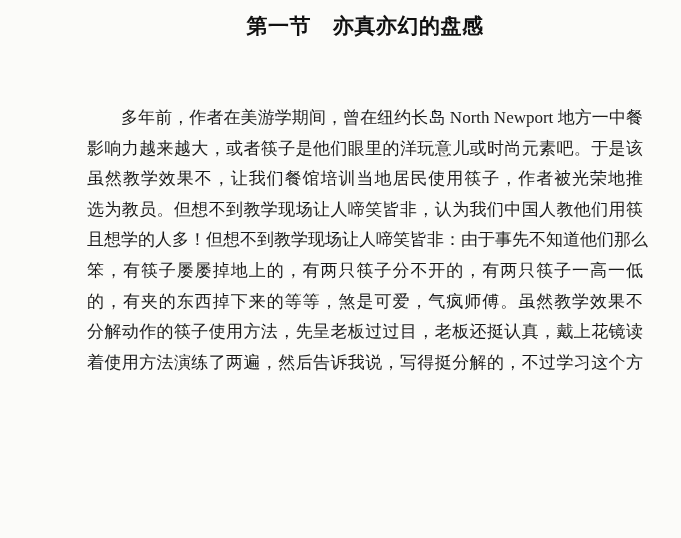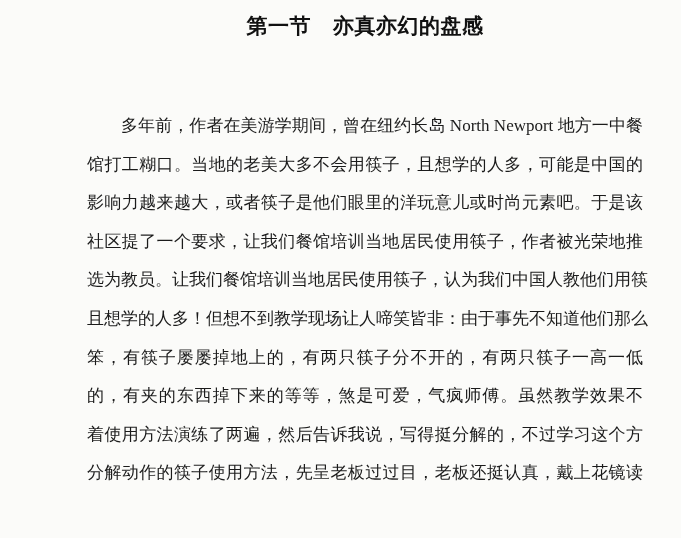--- a/index.html
+++ b/index.html
@@ -55,43 +55,41 @@
     color: #1b1b1b;
   }
   .text-line {
     height: 30.6px;
     line-height: 30.6px;
     text-align: justify;
     text-align-last: justify;
     -moz-text-align-last: justify;
     white-space: nowrap;
     overflow: visible;
-    margin-top: 8px;
   }
   .text-line.indent {
     padding-left: 34px;
   }
 </style>
 </head>
 <body>
 
 <div class="page">
   <div class="content">
 
     <div class="section-title">
       <span>第一节</span><span class="gap"></span><span>亦真亦幻的盘感</span>
     </div>
 
     <div class="body-paragraph">
       <div class="text-line indent">多年前，作者在美游学期间，曾在纽约长岛 North Newport 地方一中餐</div>
-      <div class="text-line">馆打工糊口。当地的老美大多不会用筷子，且想学的人多，可能是中国的</div>
       <div class="text-line">影响力越来越大，或者筷子是他们眼里的洋玩意儿或时尚元素吧。于是该</div>
-      <div class="text-line">社区提了一个要求，让我们餐馆培训当地居民使用筷子，作者被光荣地推</div>
-      <div class="text-line">选为教员。让我们餐馆培训当地居民使用筷子，认为我们中国人教他们用筷</div>
+      <div class="text-line">虽然教学效果不，让我们餐馆培训当地居民使用筷子，作者被光荣地推</div>
+      <div class="text-line">选为教员。但想不到教学现场让人啼笑皆非，认为我们中国人教他们用筷</div>
       <div class="text-line">且想学的人多！但想不到教学现场让人啼笑皆非：由于事先不知道他们那么</div>
       <div class="text-line">笨，有筷子屡屡掉地上的，有两只筷子分不开的，有两只筷子一高一低</div>
       <div class="text-line">的，有夹的东西掉下来的等等，煞是可爱，气疯师傅。虽然教学效果不</div>
+      <div class="text-line">分解动作的筷子使用方法，先呈老板过过目，老板还挺认真，戴上花镜读</div>
       <div class="text-line">着使用方法演练了两遍，然后告诉我说，写得挺分解的，不过学习这个方</div>
-      <div class="text-line">分解动作的筷子使用方法，先呈老板过过目，老板还挺认真，戴上花镜读</div>
     </div>
 
   </div>
 </div>
 
 </body></html>

